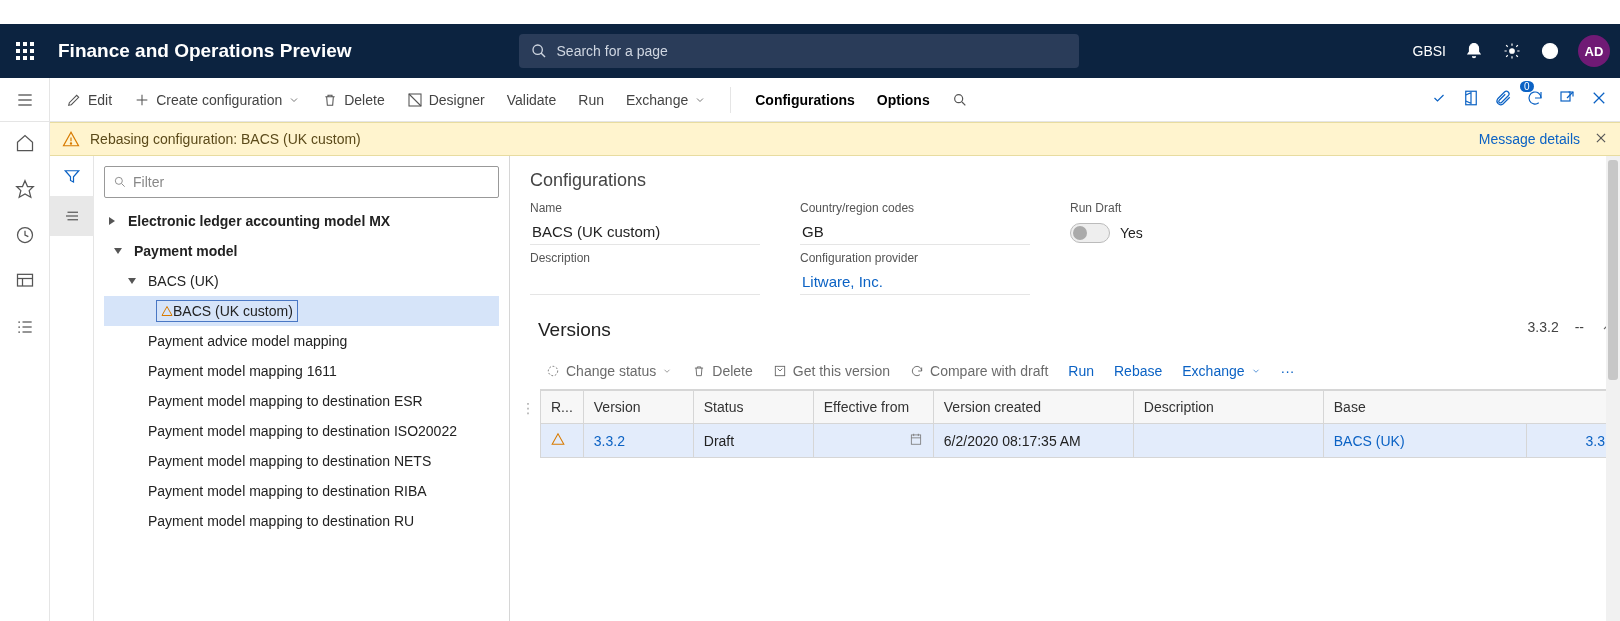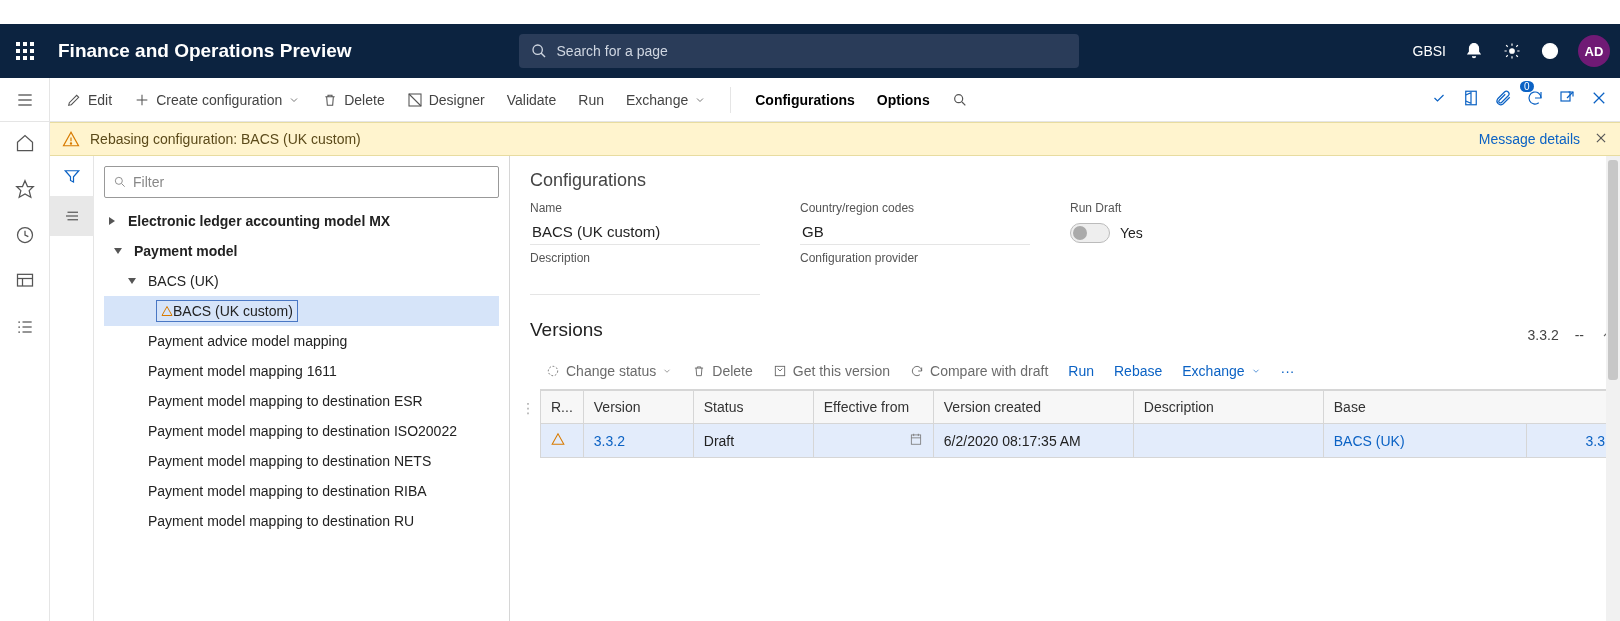--- a/index.html
+++ b/index.html
@@ -71,21 +71,21 @@
   .rightpane h3 { margin:0 0 10px 0; font-weight:400; font-size:18px; color:#444;}
   .formrow { display:flex; gap:40px; margin-bottom:6px;}
   .field { display:flex; flex-direction:column; }
   .field .lab { font-size:12px; color:var(--gray-text); margin-bottom:4px;}
   .field .val { font-size:15px; padding:4px 2px; border-bottom:1px solid var(--border-light); min-width:200px;}
   .field .link { color:var(--link-blue);}
   .toggle { display:flex; align-items:center; gap:10px; margin-top:4px;}
   .togswitch { width:40px; height:20px; border-radius:10px; background:#eee; border:1px solid #bbb; position:relative;}
   .togswitch::after { content:""; width:14px; height:14px; background:#aaa; border-radius:50%; position:absolute; top:2px; left:2px;}
 
-  .versions-hdr { display:flex; align-items:center; margin:24px 0 6px 0;}
+  .versions-hdr { display:flex; margin:24px 0 6px 8px;}
   .versions-hdr h3 { flex:1; font-size:19px; font-weight:400; color:#222;}
   .versions-hdr .vtag { color:#444; margin-right:16px;}
   .versions-hdr svg { stroke:#666;}
 
   .vtoolbar { display:flex; align-items:center; gap:20px; padding:6px 0 10px 6px; border-bottom:1px solid var(--border);}
   .vcmd { display:flex; align-items:center; gap:6px; color:#6b6b6b; cursor:pointer;}
   .vcmd.en { color:var(--link-blue);}
   .vcmd svg { stroke:currentColor; fill:none;}
   .gripper { width:10px; display:flex; align-items:center; justify-content:center; color:#aaa;}
 
@@ -398,20 +398,21 @@
             </div>
           </div>
         </div>
         <div class="formrow">
           <div class="field" style="width:230px">
             <span class="lab">Description</span>
             <span class="val">&nbsp;</span>
           </div>
           <div class="field" style="width:230px">
             <span class="lab">Configuration provider</span>
+            <span class="val link">Litware, Inc.</span>
           </div>
         </div>
 
         <div class="versions-hdr">
           <h3>Versions</h3>
           <span class="vtag">3.3.2</span>
           <span class="vtag">--</span>
           <span><svg width="16" height="16" viewBox="0 0 24 24" fill="none" stroke-width="1.6">
                 <polyline points="6 15 12 9 18 15"></polyline>
               </svg></span>

